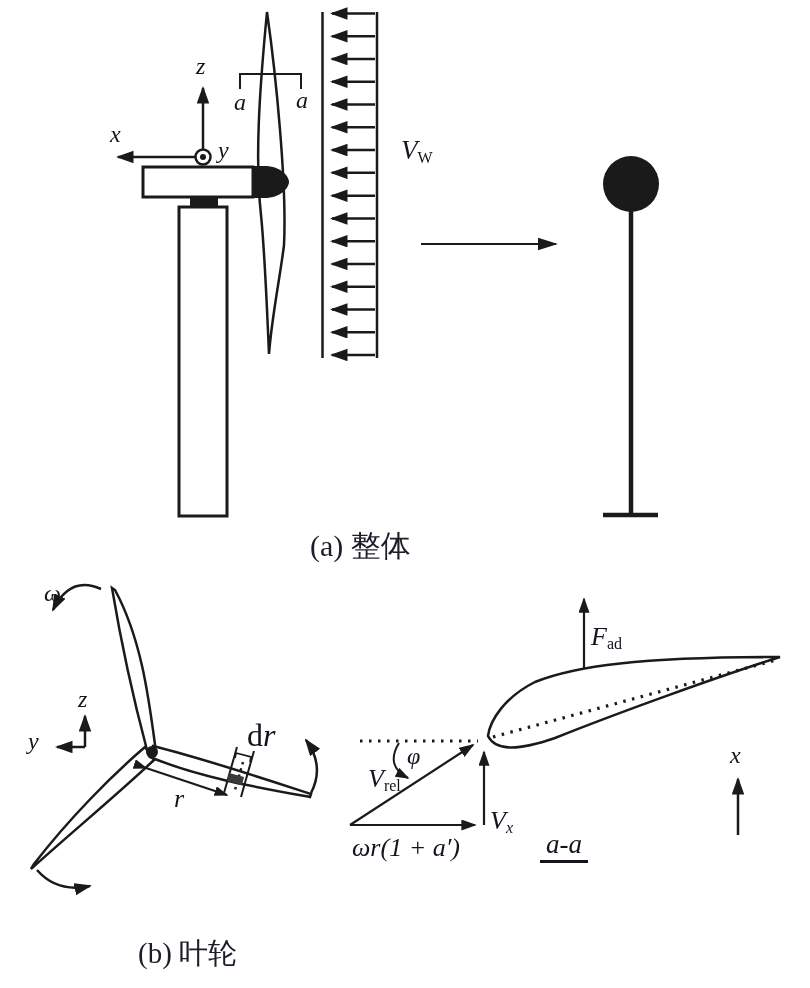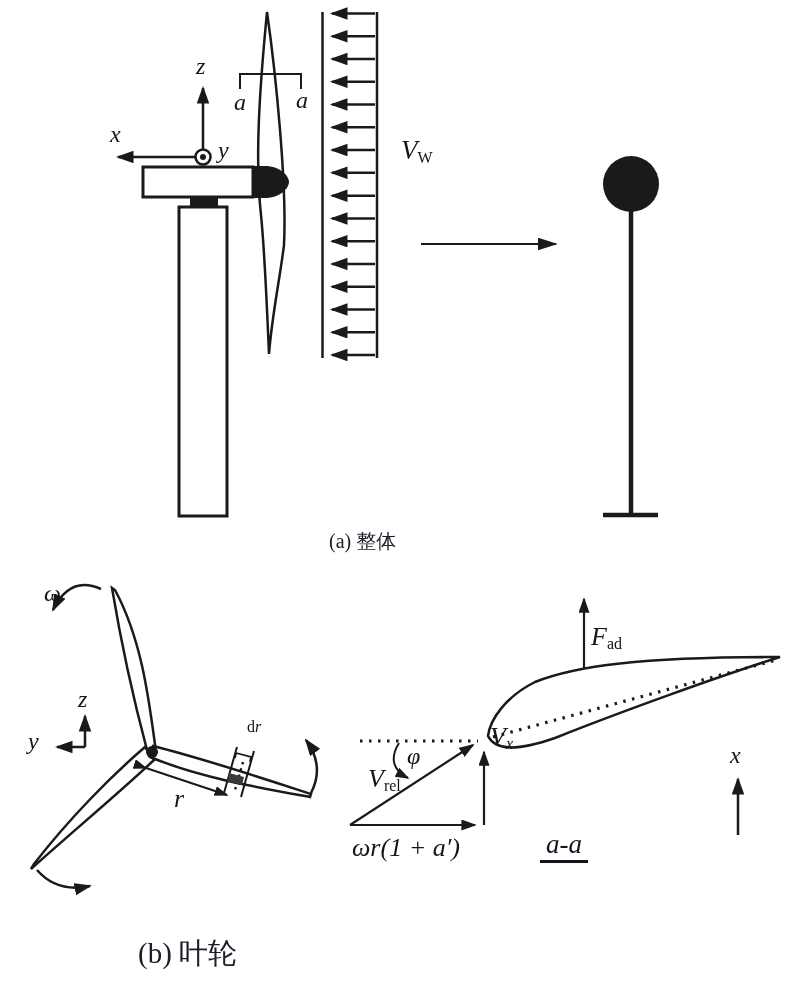--- a/index.html
+++ b/index.html
@@ -126,37 +126,37 @@
   </svg>
 
   <span class="lbl math" style="left:196px;top:54px;">z</span>
   <span class="lbl math" style="left:110px;top:122px;">x</span>
   <span class="lbl math" style="left:218px;top:138px;">y</span>
   <span class="lbl math" style="left:234px;top:90px;">a</span>
   <span class="lbl math" style="left:296px;top:88px;">a</span>
   <span class="lbl" style="left:401px;top:137px;text-align:right;">
     <span class="vsym">V</span><span class="sub">W</span>
   </span>
-  <span class="lbl caption" style="left:329px;top:531px;font-size:20px;">(a) 整体</span>
+  <span class="lbl caption" style="left:310px;top:531px;font-size:30px;">(a) 整体</span>
 
   <span class="lbl math" style="left:44px;top:581px;">ω</span>
   <span class="lbl math" style="left:78px;top:687px;">z</span>
   <span class="lbl math" style="left:28px;top:729px;">y</span>
   <span class="lbl math" style="left:174px;top:786px;font-size:26px;">r</span>
-  <span class="lbl" style="left:247px;top:719px;font-size:16px;">
+  <span class="lbl" style="left:247px;top:719px;font-size:32px;">
     <span>d</span><span class="it">r</span>
   </span>
   <span class="lbl caption" style="left:138px;top:939px;">(b) 叶轮</span>
 
   <span class="lbl" style="left:591px;top:624px;">
     <span class="vsym" style="font-size:26px;">F</span><span class="sub">ad</span>
   </span>
   <span class="lbl math" style="left:407px;top:744px;">φ</span>
   <span class="lbl" style="left:356px;top:766px;margin-left:12px;">
     <span class="vsym" style="font-size:26px;">V</span><span class="sub">rel</span>
   </span>
-  <span class="lbl" style="left:490px;top:724px;text-align:right;">
+  <span class="lbl" style="left:490px;top:808px;text-align:right;">
     <span class="vsym" style="font-size:26px;">V</span><span class="sub-it">x</span>
   </span>
   <span class="lbl it" style="left:352px;top:835px;font-size:26px;text-align:center;">ωr(1 + a′)</span>
   <span class="lbl underlined" style="left:540px;top:831px;font-size:27px;font-style:italic;">a-a</span>
   <span class="lbl math" style="left:730px;top:743px;">x</span>
 </div>
 
 </body></html>

